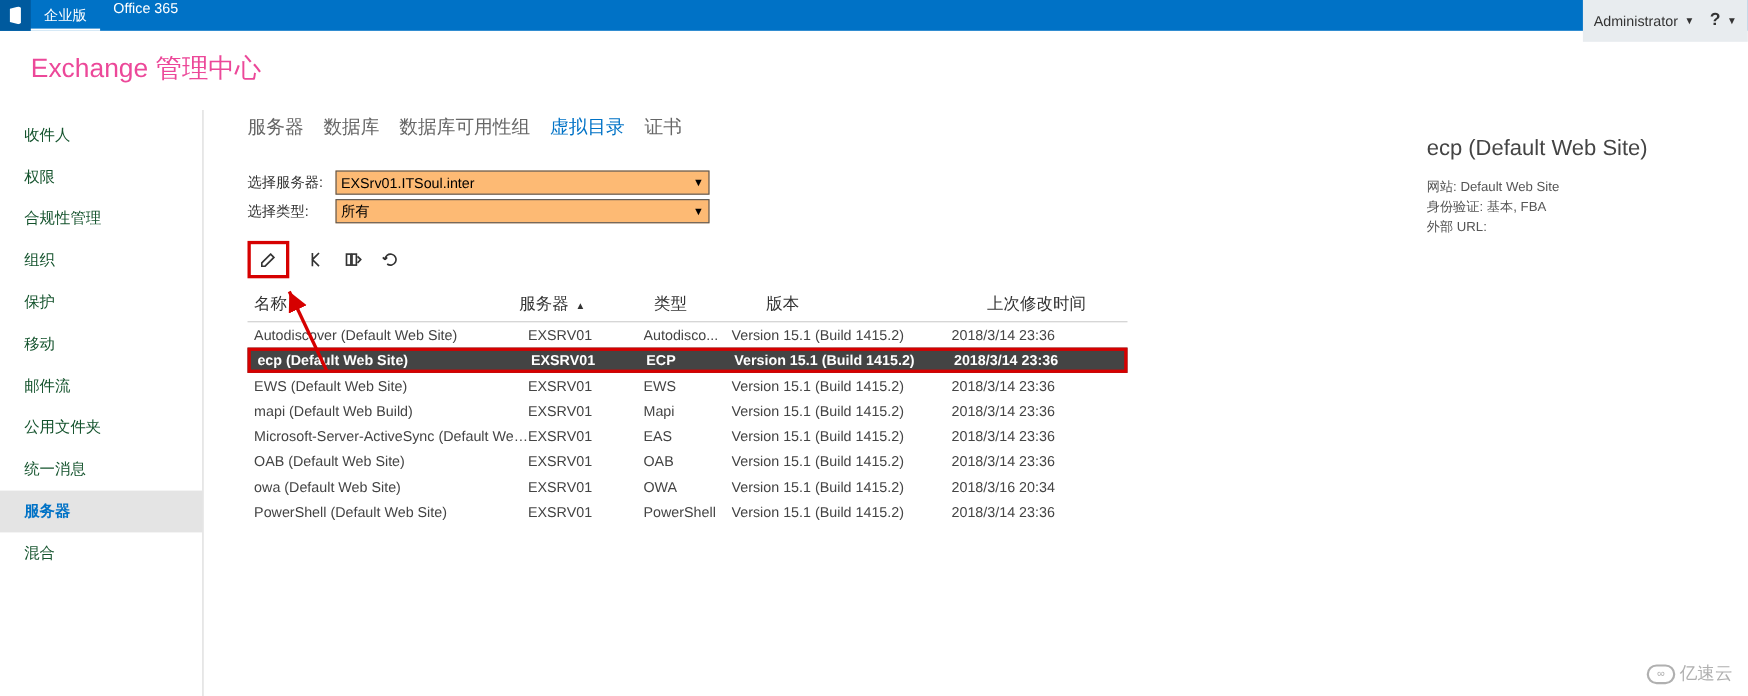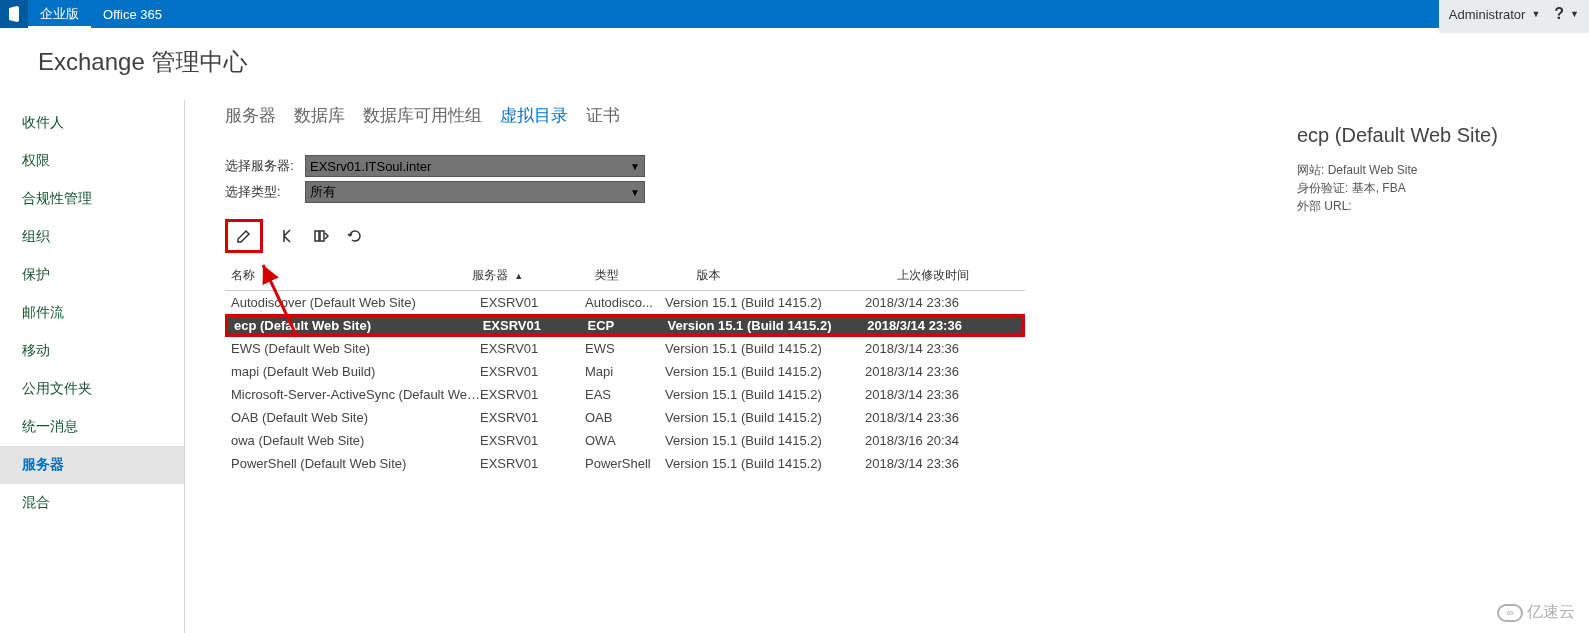--- a/index.html
+++ b/index.html
@@ -1,61 +1,61 @@
 <!DOCTYPE html>
 <html><head>
 <meta charset="utf-8">
 <style>
 * { margin:0; padding:0; box-sizing:border-box; font-family:"Segoe UI","Microsoft YaHei",Arial,sans-serif; }
 body { background:#fff; width:1589px; height:633px; overflow:hidden; position:relative; }
 
 
-.topbar { height:28px; background:#0072c6; color:#fff; display:flex; align-items:center; font-size:13px; }
+.topbar { height:28px; background:#0072c6; color:#fff; display:flex; font-size:13px; }
 .topbar .app-icon { width:28px; height:28px; background:#005a9e; display:flex; align-items:center; justify-content:center; }
 .topbar .app-icon svg { width:16px; height:16px; fill:#fff; }
 .topbar .edition { padding:0 12px; height:28px; line-height:28px; border-bottom:2px solid #fff; }
 .topbar .office { padding:0 12px; }
 .topbar .spacer { flex:1; }
 .topbar .right { background:#e8ecef; color:#333; height:38px; display:flex; align-items:center; padding:0 10px; gap:6px; }
 .topbar .right .help { font-size:16px; font-weight:bold; margin-left:8px; }
 
 
-.page-title { color:#404040; font-size:24px; font-weight:300; padding:18px 38px 22px; }
+.page-title { color:#ec4899; font-size:24px; font-weight:300; padding:18px 28px 22px; }
 
 
 .layout { display:flex; height:calc(100% - 85px); }
 .sidebar { width:185px; border-right:1px solid #d6d6d6; padding-top:4px; }
 .sidebar .nav-item { padding:10px 22px; font-size:14px; color:#14532d; cursor:pointer; }
 .sidebar .nav-item.selected { background:#e4e4e4; font-weight:bold; color:#0072c6; }
 
 .main { flex:1; padding:4px 22px 0 40px; display:flex; }
 .main-content { flex:1; }
 .detail-pane { width:280px; padding:20px 10px 0 10px; font-size:13px; color:#444; }
 
 
 .tabs { display:flex; gap:18px; font-size:17px; color:#666; margin-bottom:28px; }
 .tabs .tab { cursor:pointer; }
 .tabs .tab.active { color:#0072c6; }
 
 
 .filters { margin-bottom:12px; }
 .filter-row { display:flex; align-items:center; margin-bottom:4px; }
 .filter-row label { width:80px; font-size:13px; color:#333; }
-.filter-row .select { width:340px; height:22px; border:1px solid #555; font-size:13px; padding:1px 4px; background:#737373; display:flex; align-items:center; justify-content:space-between; }
+.filter-row .select { width:340px; height:22px; border:1px solid #555; font-size:13px; padding:1px 4px; background:#fdba74; display:flex; align-items:center; justify-content:space-between; }
 .filter-row .select .caret { font-size:10px; }
 
 
 .toolbar { display:flex; gap:14px; align-items:center; margin-bottom:4px; padding:4px 0; }
 .toolbar .tb-btn { width:20px; height:20px; display:flex; align-items:center; justify-content:center; cursor:pointer; color:#333; }
 .toolbar .edit-wrap { border:3px solid #d60000; padding:4px 6px; }
 .toolbar svg { width:16px; height:16px; stroke:#333; fill:none; stroke-width:1.5; }
 
 
 .table { width:800px; }
-.thead { display:flex; border-bottom:1px solid #ccc; font-size:12px; color:#333; padding:6px 0;gap:36px; }
+.thead { display:flex; border-bottom:1px solid #ccc; font-size:15px; color:#333; padding:6px 0;gap:36px; }
 .col-name { width:255px; padding-left:6px; }
 .col-server { width:105px; }
 .col-type { width:80px; }
 .col-version { width:200px; }
 .col-modified { width:155px; }
 .thead .sort::after { content:"▲"; font-size:9px; margin-left:6px; }
 
 .row { display:flex; font-size:13px; color:#444; height:23px; align-items:center; }
 .row.selected { background:#444; color:#fff; font-weight:bold; border:3px solid #d60000; }
 .row .cell { overflow:hidden; text-overflow:ellipsis; white-space:nowrap; }
@@ -94,22 +94,22 @@
 
 <div class="page-title">Exchange 管理中心</div>
 
 <div class="layout">
   <div class="sidebar" id="sidebar">
       <div class="nav-item">收件人</div>
       <div class="nav-item">权限</div>
       <div class="nav-item">合规性管理</div>
       <div class="nav-item">组织</div>
       <div class="nav-item">保护</div>
+      <div class="nav-item">移动</div>
       <div class="nav-item">邮件流</div>
-      <div class="nav-item">移动</div>
       <div class="nav-item">公用文件夹</div>
       <div class="nav-item">统一消息</div>
       <div class="nav-item selected">服务器</div>
       <div class="nav-item">混合</div>
     </div>
 
   <div class="main">
     <div class="main-content">
       <div class="tabs" id="tabs">
           <div class="tab">服务器</div>

